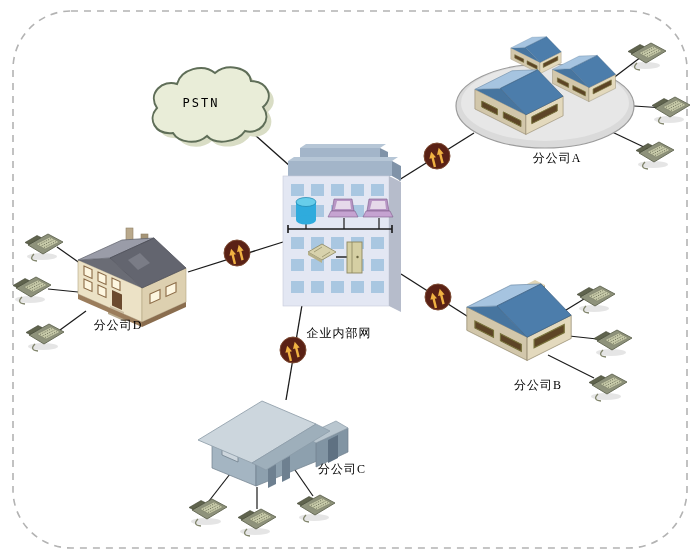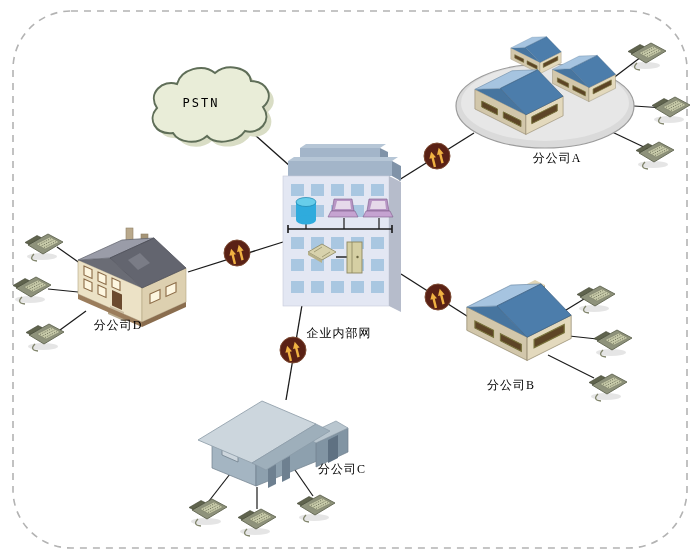--- a/index.html
+++ b/index.html
@@ -246,16 +246,16 @@
   <g>
     <use href="#phone" x="21" y="230"></use>
     <use href="#phone" x="9" y="273"></use>
     <use href="#phone" x="22" y="320"></use>
   </g>
 </svg>
 
 <div class="pstn-label" style="left:201px;top:96px;">PSTN</div>
 <div class="node-label" style="left:339px;top:325px;">企业内部网</div>
 <div class="node-label" style="left:557px;top:150px;">分公司A</div>
-<div class="node-label" style="left:511px;top:377px;">分公司B</div>
+<div class="node-label" style="left:538px;top:377px;">分公司B</div>
 <div class="node-label" style="left:342px;top:461px;text-align:center;">分公司C</div>
 <div class="node-label" style="left:106px;top:317px;margin-left:12px;">分公司D</div>
 </div>
 
 </body></html>

